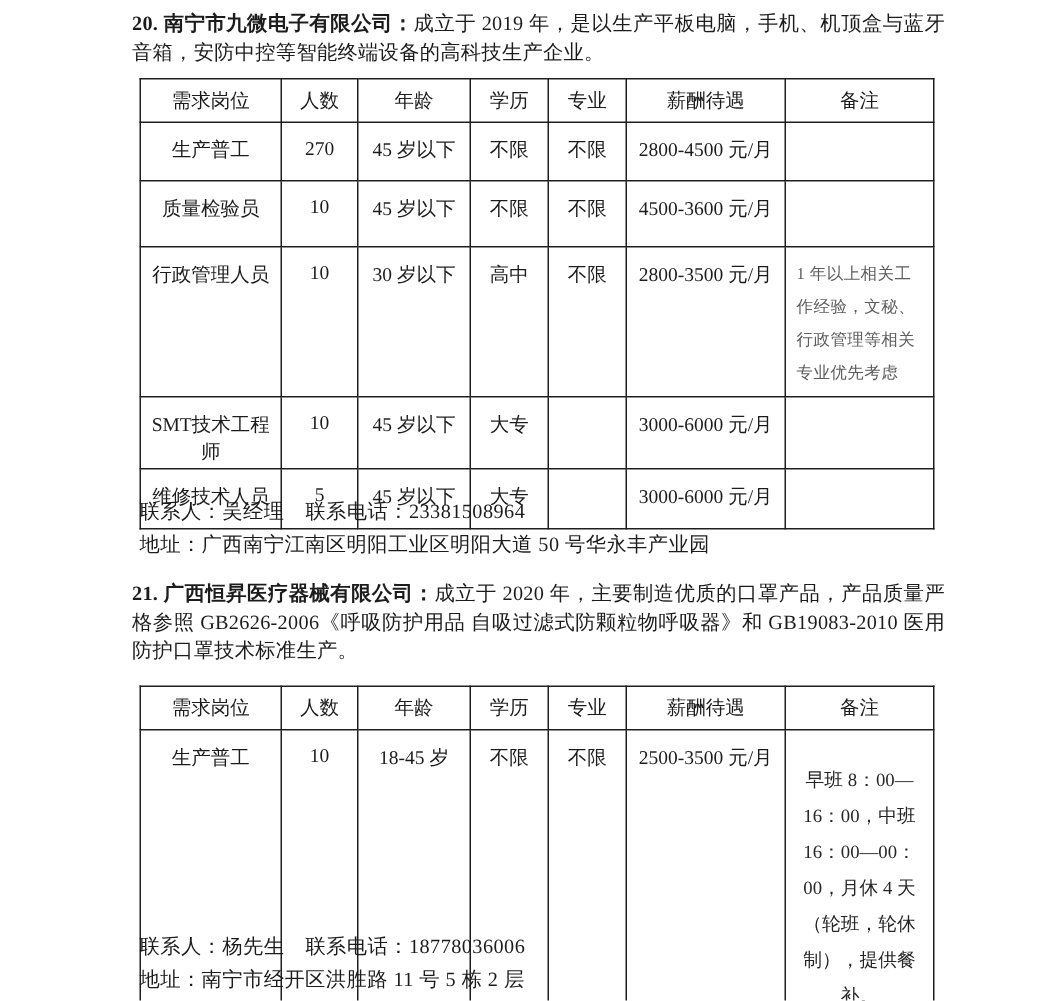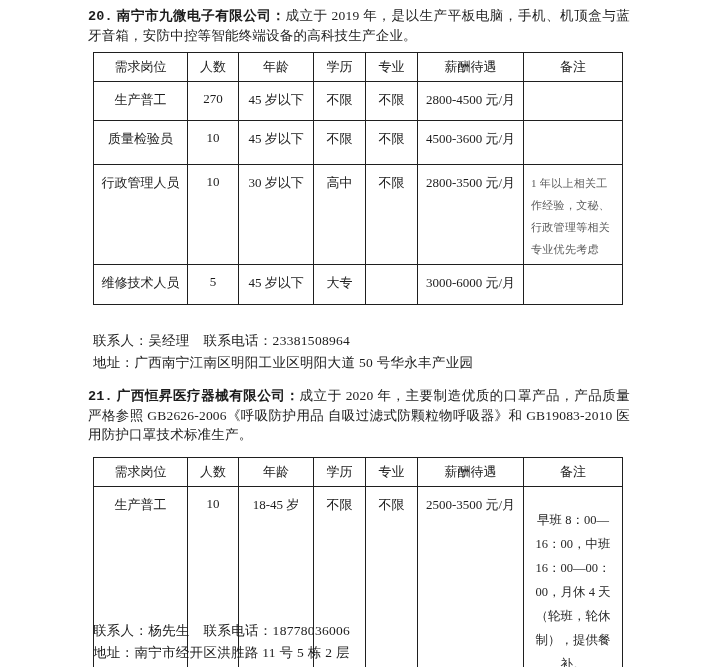--- a/index.html
+++ b/index.html
@@ -7,21 +7,21 @@
   body {
     width:708px; height:667px; position:relative; overflow:hidden;
     font-family:"Liberation Serif","DejaVu Serif",serif;
     color:#1c1c1c;
   }
   .para {
     position:absolute; left:88px; width:542px;
     font-size:13.5px; line-height:19px; letter-spacing:.2px;
     text-align:justify;
   }
-  .para .bold { font-weight:bold;font-family:Liberation Mono, monospace; }
+  .para .bold { font-weight:bold; }
   .jobs-table {
     position:absolute; left:93px; width:529px;
     border-collapse:collapse; table-layout:fixed;
     font-size:13px;
     margin-top:12px;
   }
   .jobs-table td {
     border:1.5px solid #1f1f1f;
     text-align:center; vertical-align:top;
     padding:9px 3px 2px 3px;
@@ -95,20 +95,29 @@
   </tr>
   <tr style="height:100px">
     <td>行政管理人员</td>
     <td>10</td>
     <td>30 岁以下</td>
     <td>高中</td>
     <td>不限</td>
     <td>2800-3500 元/月</td>
     <td class="remark-a">1 年以上相关工作经验，文秘、行政管理等相关专业优先考虑</td>
   </tr>
+  <tr style="height:38px">
+    <td>SMT技术工程师</td>
+    <td>10</td>
+    <td>45 岁以下</td>
+    <td>大专</td>
+    <td></td>
+    <td>3000-6000 元/月</td>
+    <td></td>
+  </tr>
   <tr style="height:40px">
     <td>维修技术人员</td>
     <td>5</td>
     <td>45 岁以下</td>
     <td>大专</td>
     <td></td>
     <td>3000-6000 元/月</td>
     <td></td>
   </tr>
 </tbody>

